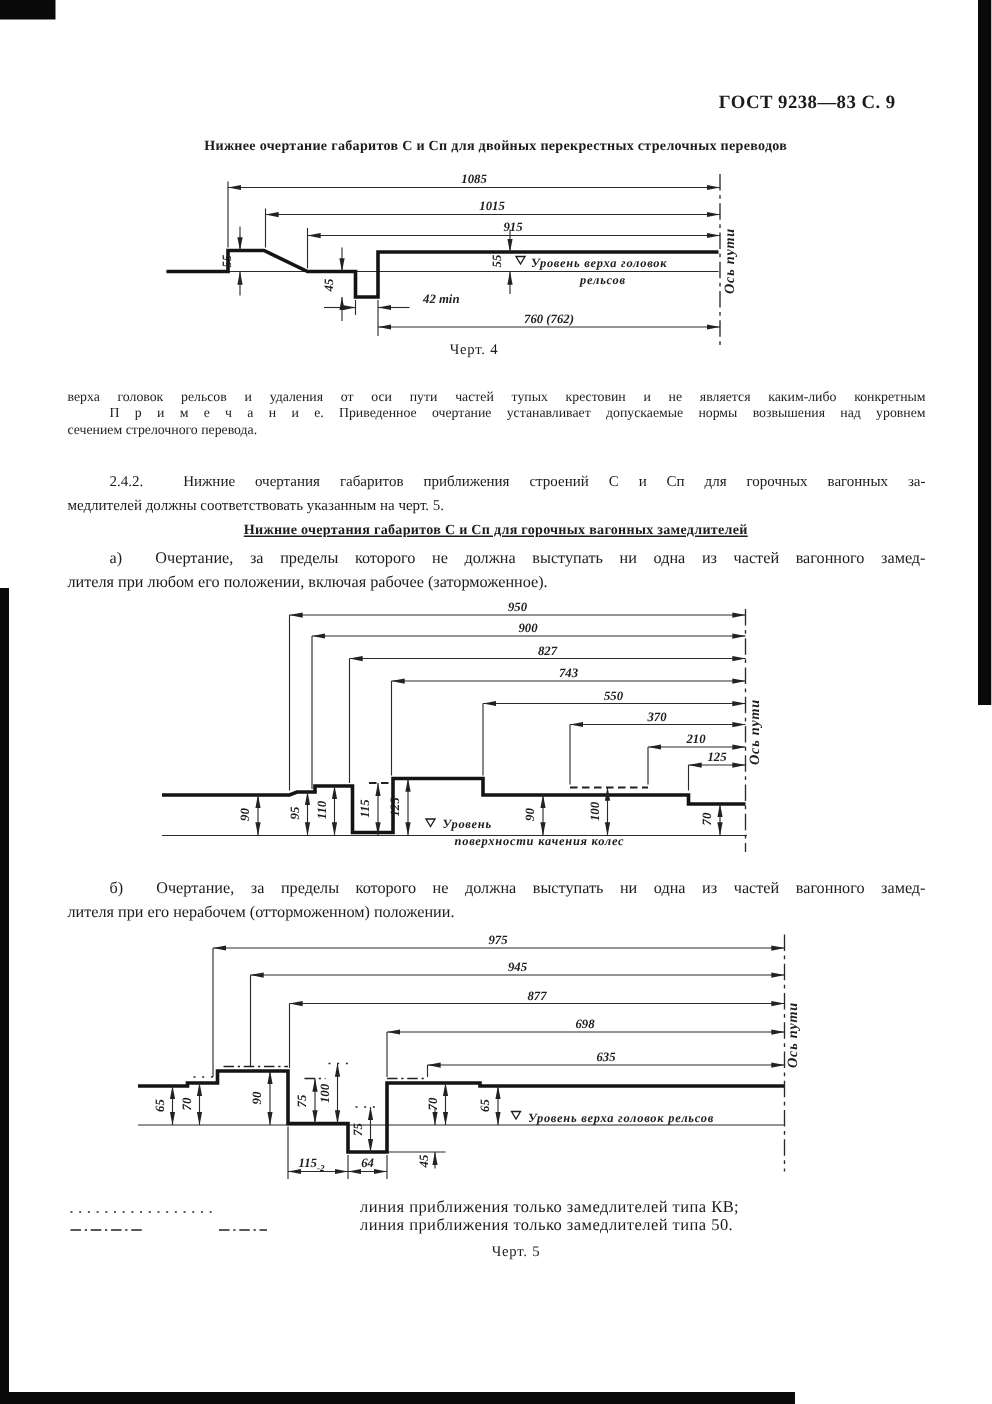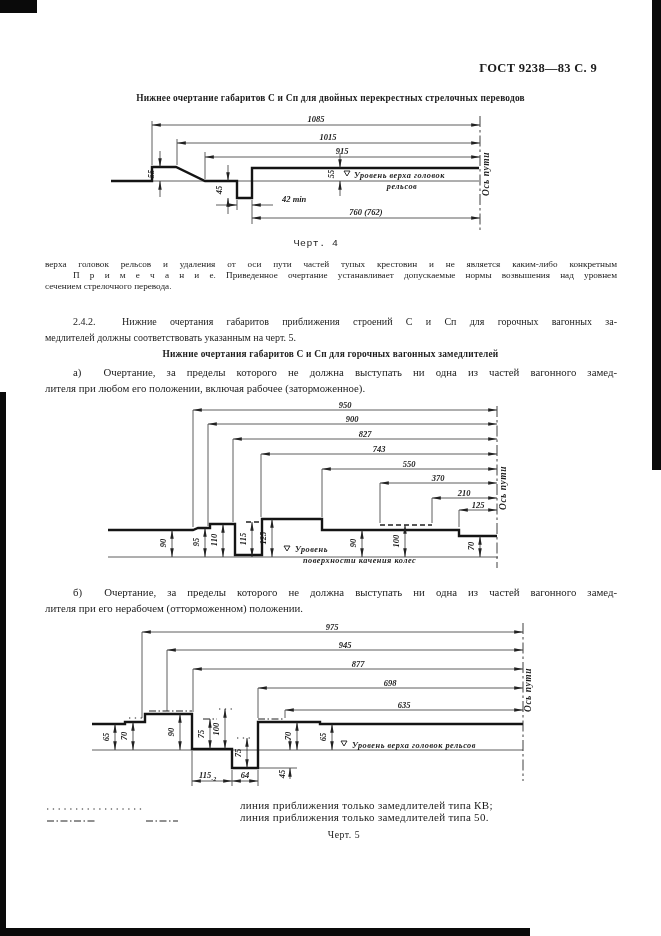--- a/index.html
+++ b/index.html
@@ -2,23 +2,23 @@
 <html><head>
 <meta charset="utf-8">
 <style>
   html,body{margin:0;padding:0;overflow:hidden;}
   body{width:661px;height:936px;background:#ffffff;position:relative;
        font-family:"Liberation Serif",serif;color:#1c1c1c;}
   .abs{position:absolute;}
   .header{top:61px;right:64px;font-weight:bold;font-size:12.5px;letter-spacing:.3px;}
   .ftitle{left:0;width:661px;text-align:center;font-weight:bold;font-size:9.4px;letter-spacing:.2px;}
   .t4{top:93px;}
-  .t5{top:349px;}
+  .t5{top:349px;text-decoration:underline;}
   .caption{left:0;width:632px;text-align:center;font-size:9.8px;letter-spacing:.5px;}
-  .c4{top:238px;font-family:Liberation Mono, monospace;}
+  .c4{top:228px;}
   .c5{top:829px;margin-left:28px;}
   .para{left:45px;width:572px;}
   .note{top:259px;font-size:9.2px;line-height:11.2px;}
   .s242{top:314px;font-size:10px;line-height:15.5px;}
   .ia{top:365px;font-size:10.8px;line-height:15.5px;}
   .ib{top:585px;font-size:10.8px;line-height:15.5px;}
   .jl{text-align:justify;text-align-last:justify;}
   .ind{padding-left:28px;}
   .fig{position:absolute;}
   .f4{left:85px;top:112px;}

